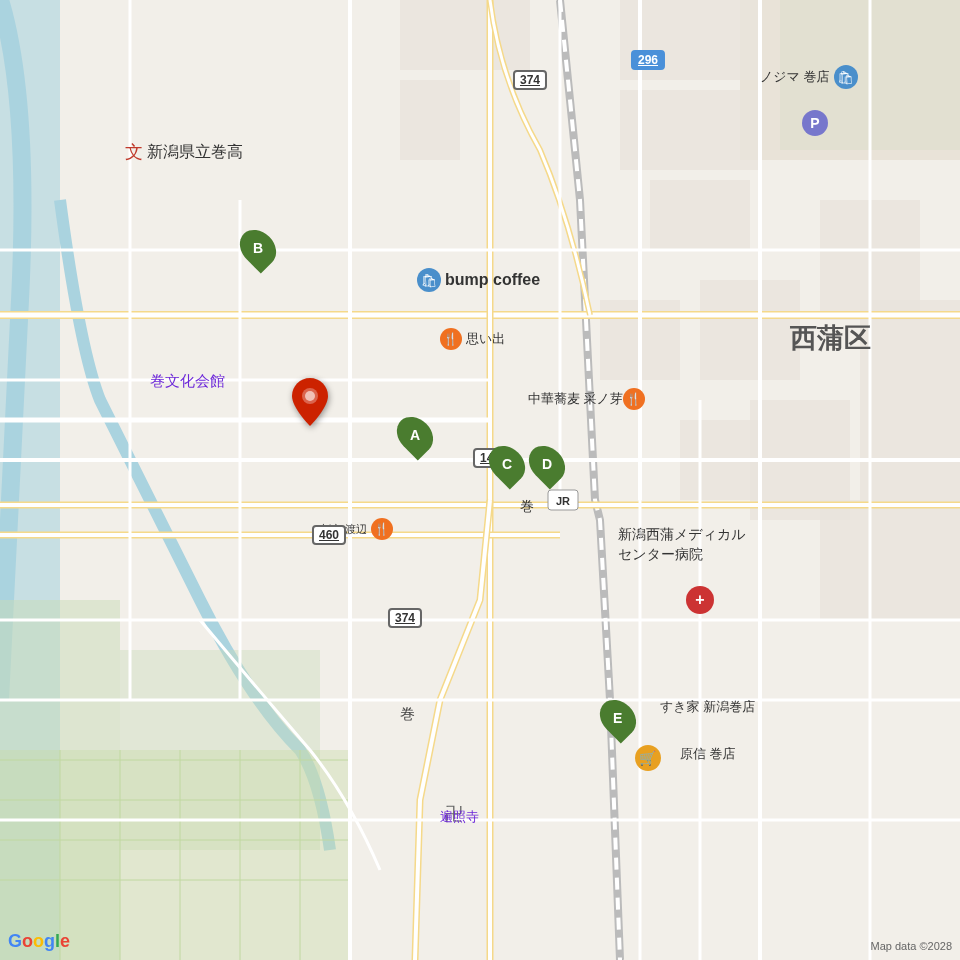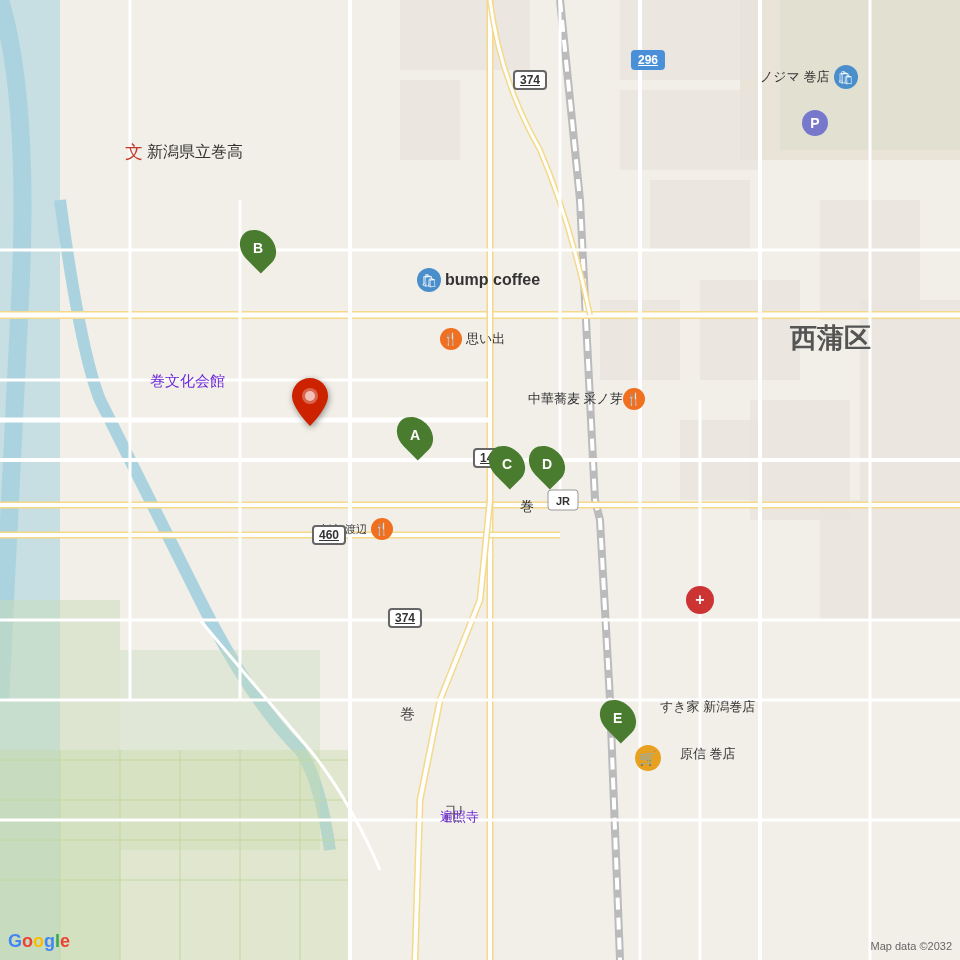--- a/index.html
+++ b/index.html
@@ -282,20 +282,24 @@
     <div style="position:absolute; left:528px; top:388px; display:flex; align-items:center; ">
       <span style="font-size:13px; color:#333;">中華蕎麦 采ノ芽</span>
       <div style="width:22px; height:22px; border-radius:50%; background:#f07020; display:flex; align-items:center; justify-content:center; color:white; font-size:12px;">🍴</div>
     </div>
 
     <div style="position:absolute; left:320px; top:518px; display:flex; align-items:center; gap:4px;">
       <span style="font-size:11px; color:#333;">割烹 渡辺</span>
       <div style="width:22px; height:22px; border-radius:50%; background:#f07020; display:flex; align-items:center; justify-content:center; color:white; font-size:12px;">🍴</div>
     </div>
 
+    <div style="position:absolute; left:618px; top:525px; font-size:14px; color:#333; line-height:1.4;">
+      <div>新潟西蒲メディカル</div>
+      <div>センター病院</div>
+    </div>
 
     <div style="position:absolute; left:660px; top:698px; display:flex; align-items:flex-start; gap:4px;">
       <span style="font-size:13px; color:#333;">すき家 新潟巻店</span>
     </div>
 
     <div style="position:absolute; left:660px; top:745px; display:flex; align-items:flex-start; gap:4px;padding-left:20px;">
       <span style="font-size:13px; color:#333;">原信 巻店</span>
     </div>
 
     <div style="position:absolute; left:760px; top:65px; display:flex; align-items:center; gap:4px;">
@@ -354,14 +358,14 @@
       <div class="pin-body" style="background-color:#4a7c2f;">
         <span class="pin-letter">E</span>
       </div>
     </div>
   </div>
 
   <div class="google-logo">
     <span>G</span><span>o</span><span>o</span><span>g</span><span>l</span><span>e</span>
   </div>
 
-  <div class="map-data">Map data ©2032</div>
+  <div class="map-data">Map data ©2028</div>
 </div>
 
 </body></html>

